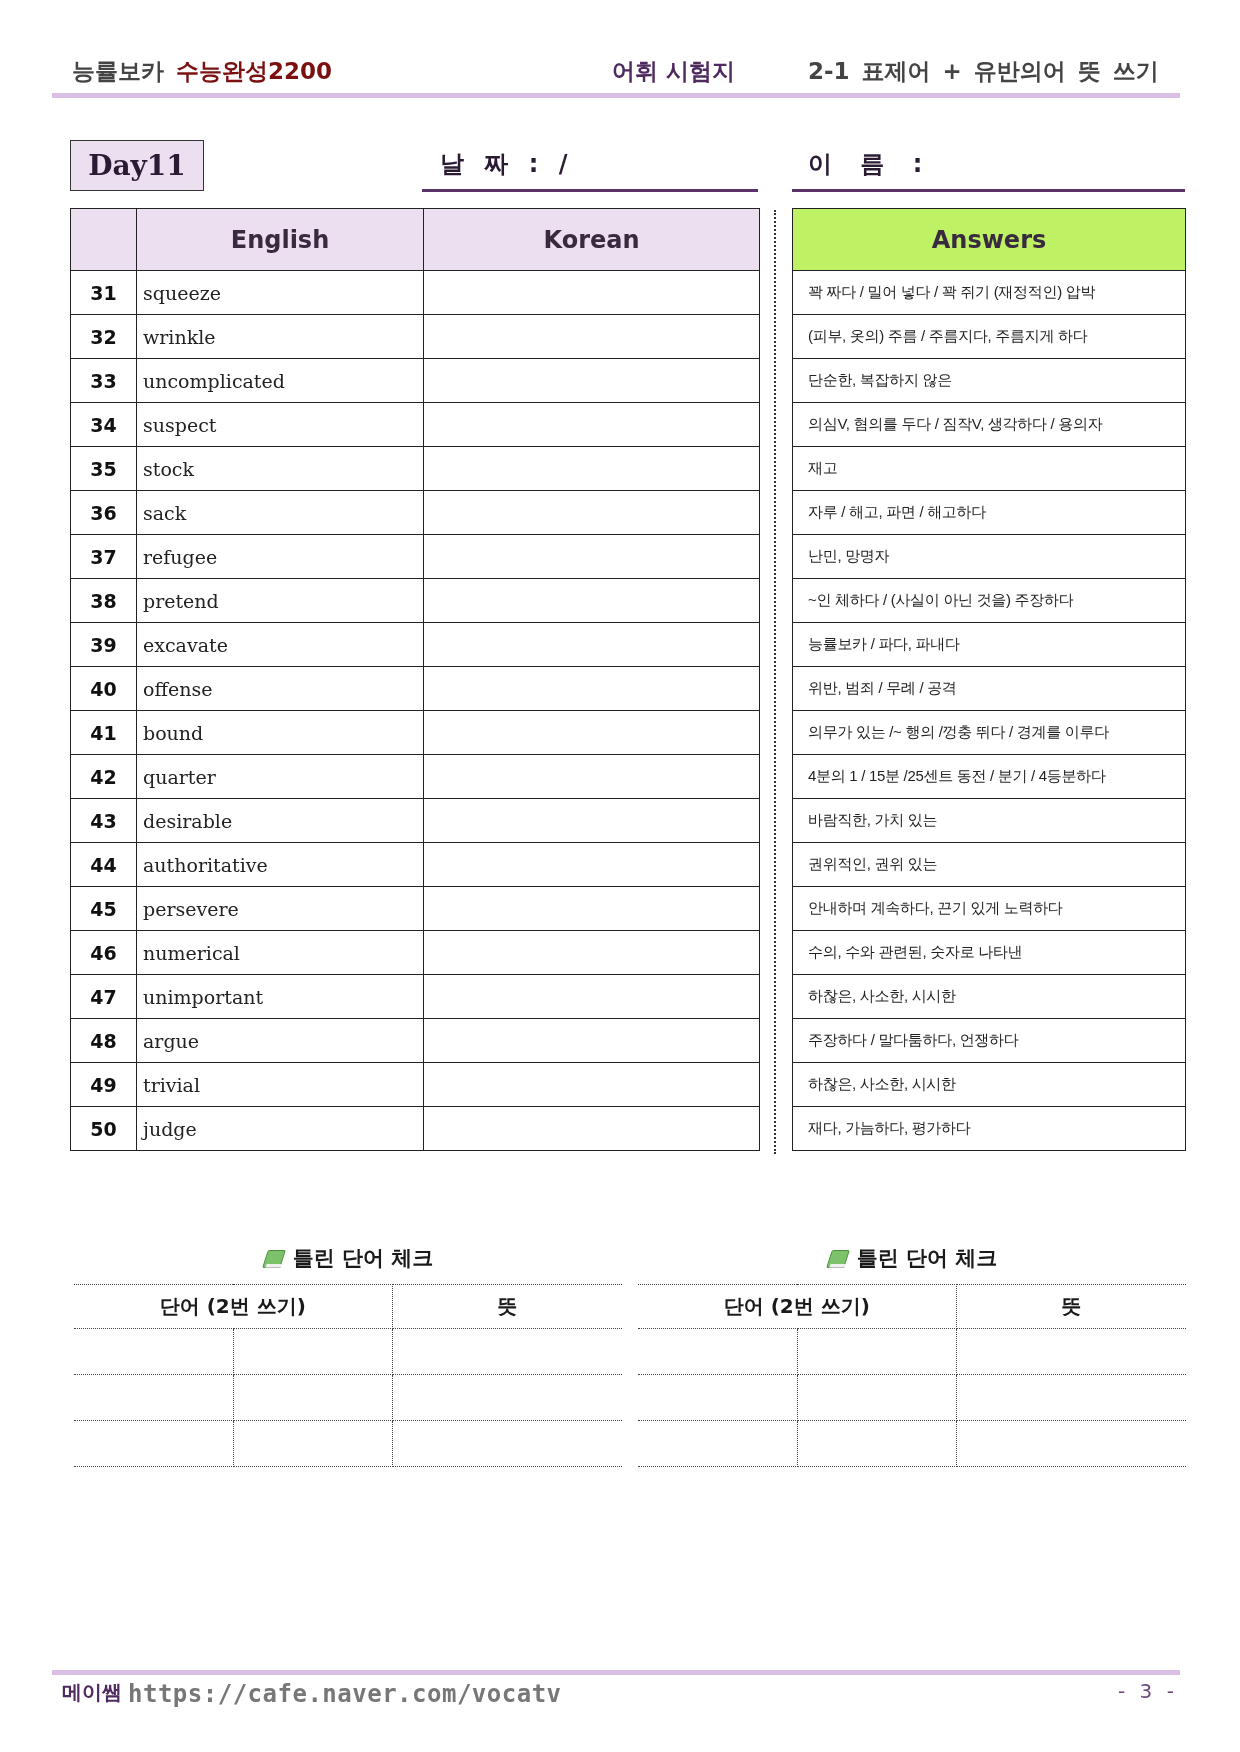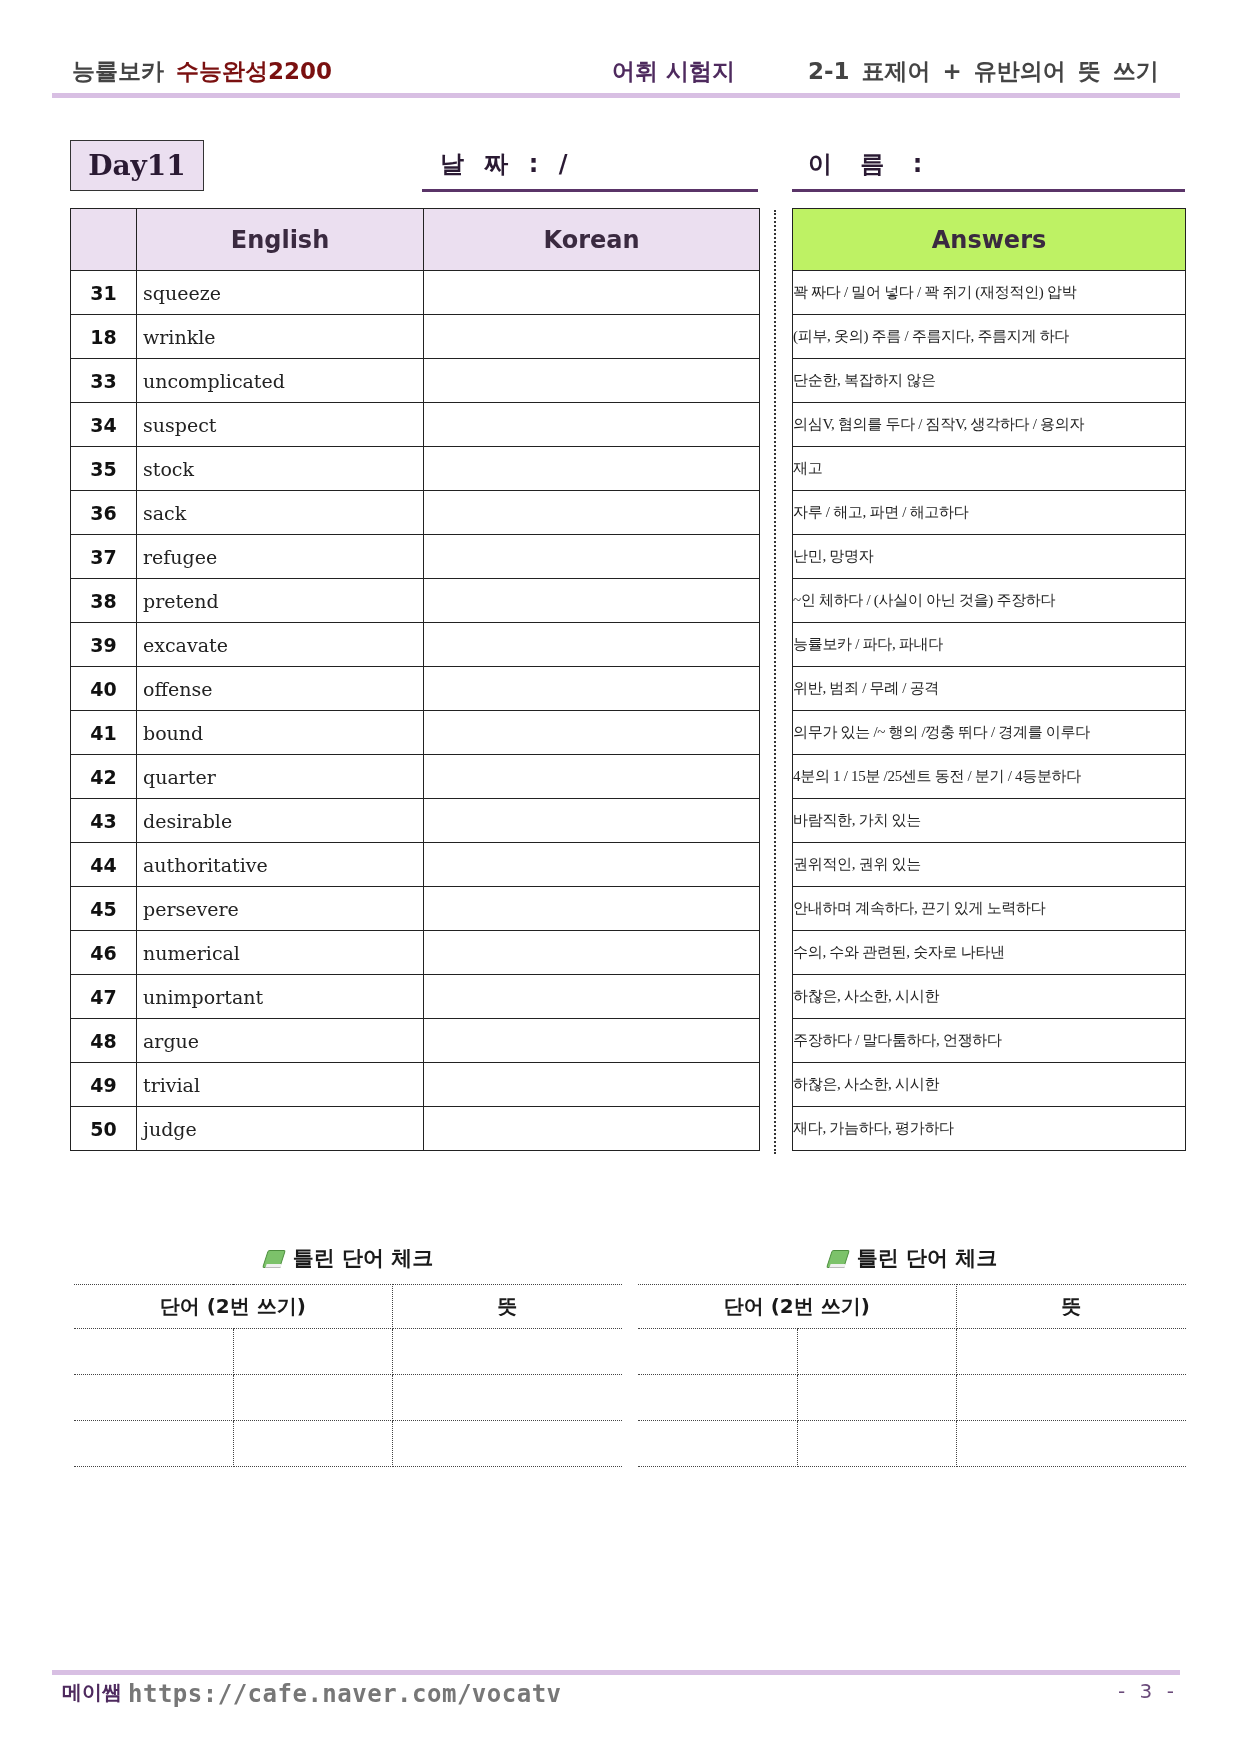--- a/index.html
+++ b/index.html
@@ -27,21 +27,21 @@
   .answers-table { left: 792px; top: 208px; width: 394px; }
   .main-table td, .main-table th, .answers-table td, .answers-table th { border: 1.4px solid #222; height: 44px; }
   .main-table th, .answers-table th { height: 62px; font-size: 24px; font-weight: bold; color: #3a2a40; }
   .main-table th { background: #ebdff0; }
   .answers-table th { background: #bef264; }
   .col-num { width: 66px; }
   .col-eng { width: 287px; }
   .col-kor { width: 336px; }
   td.num { text-align: center; font-weight: bold; font-size: 19px; color: #111; }
   td.eng { padding-left: 6px; font-family: "DejaVu Serif", serif; font-size: 19px; color: #222; }
-  td.ans { font-family: Liberation Serif, serif; font-size: 15px; color: #222; white-space: nowrap; overflow: hidden; letter-spacing: -0.3px; }
+  td.ans { padding-left: 15px; font-family: Liberation Sans, sans-serif; font-size: 15px; color: #222; white-space: nowrap; overflow: hidden; letter-spacing: -0.3px; }
 
   .dotted-sep { position: absolute; left: 774px; top: 210px; width: 0; height: 944px; border-left: 2px dotted #333; }
 
   .check-block { position: absolute; top: 1240px; width: 548px; }
   .check-left { left: 74px; }
   .check-right { left: 638px; }
   .check-title { display: flex; align-items: center; justify-content: center; gap: 8px; height: 36px; font-size: 21px; font-weight: bold; color: #1a1a1a; }
   .book-icon { width: 22px; height: 20px; position: relative; display: inline-block; }
   .book-icon::before { content: ""; position: absolute; left: 2px; top: 2px; width: 16px; height: 16px; background: #7cc26a; transform: skewX(-18deg); border: 1px solid #4d8f3e; border-radius: 2px; }
   .book-icon::after { content: ""; position: absolute; left: 3px; top: 16px; width: 15px; height: 3px; background: #f0f0f0; border-bottom: 1px solid #bbb; transform: skewX(-18deg); }
@@ -86,21 +86,21 @@
       <th>Korean</th>
     </tr>
   </thead>
   <tbody>
     <tr>
         <td class="num">31</td>
         <td class="eng">squeeze</td>
         <td></td>
       </tr>
     <tr>
-        <td class="num">18</td>
+        <td class="num">32</td>
         <td class="eng">wrinkle</td>
         <td></td>
       </tr>
     <tr>
         <td class="num">33</td>
         <td class="eng">uncomplicated</td>
         <td></td>
       </tr>
     <tr>
         <td class="num">34</td>

